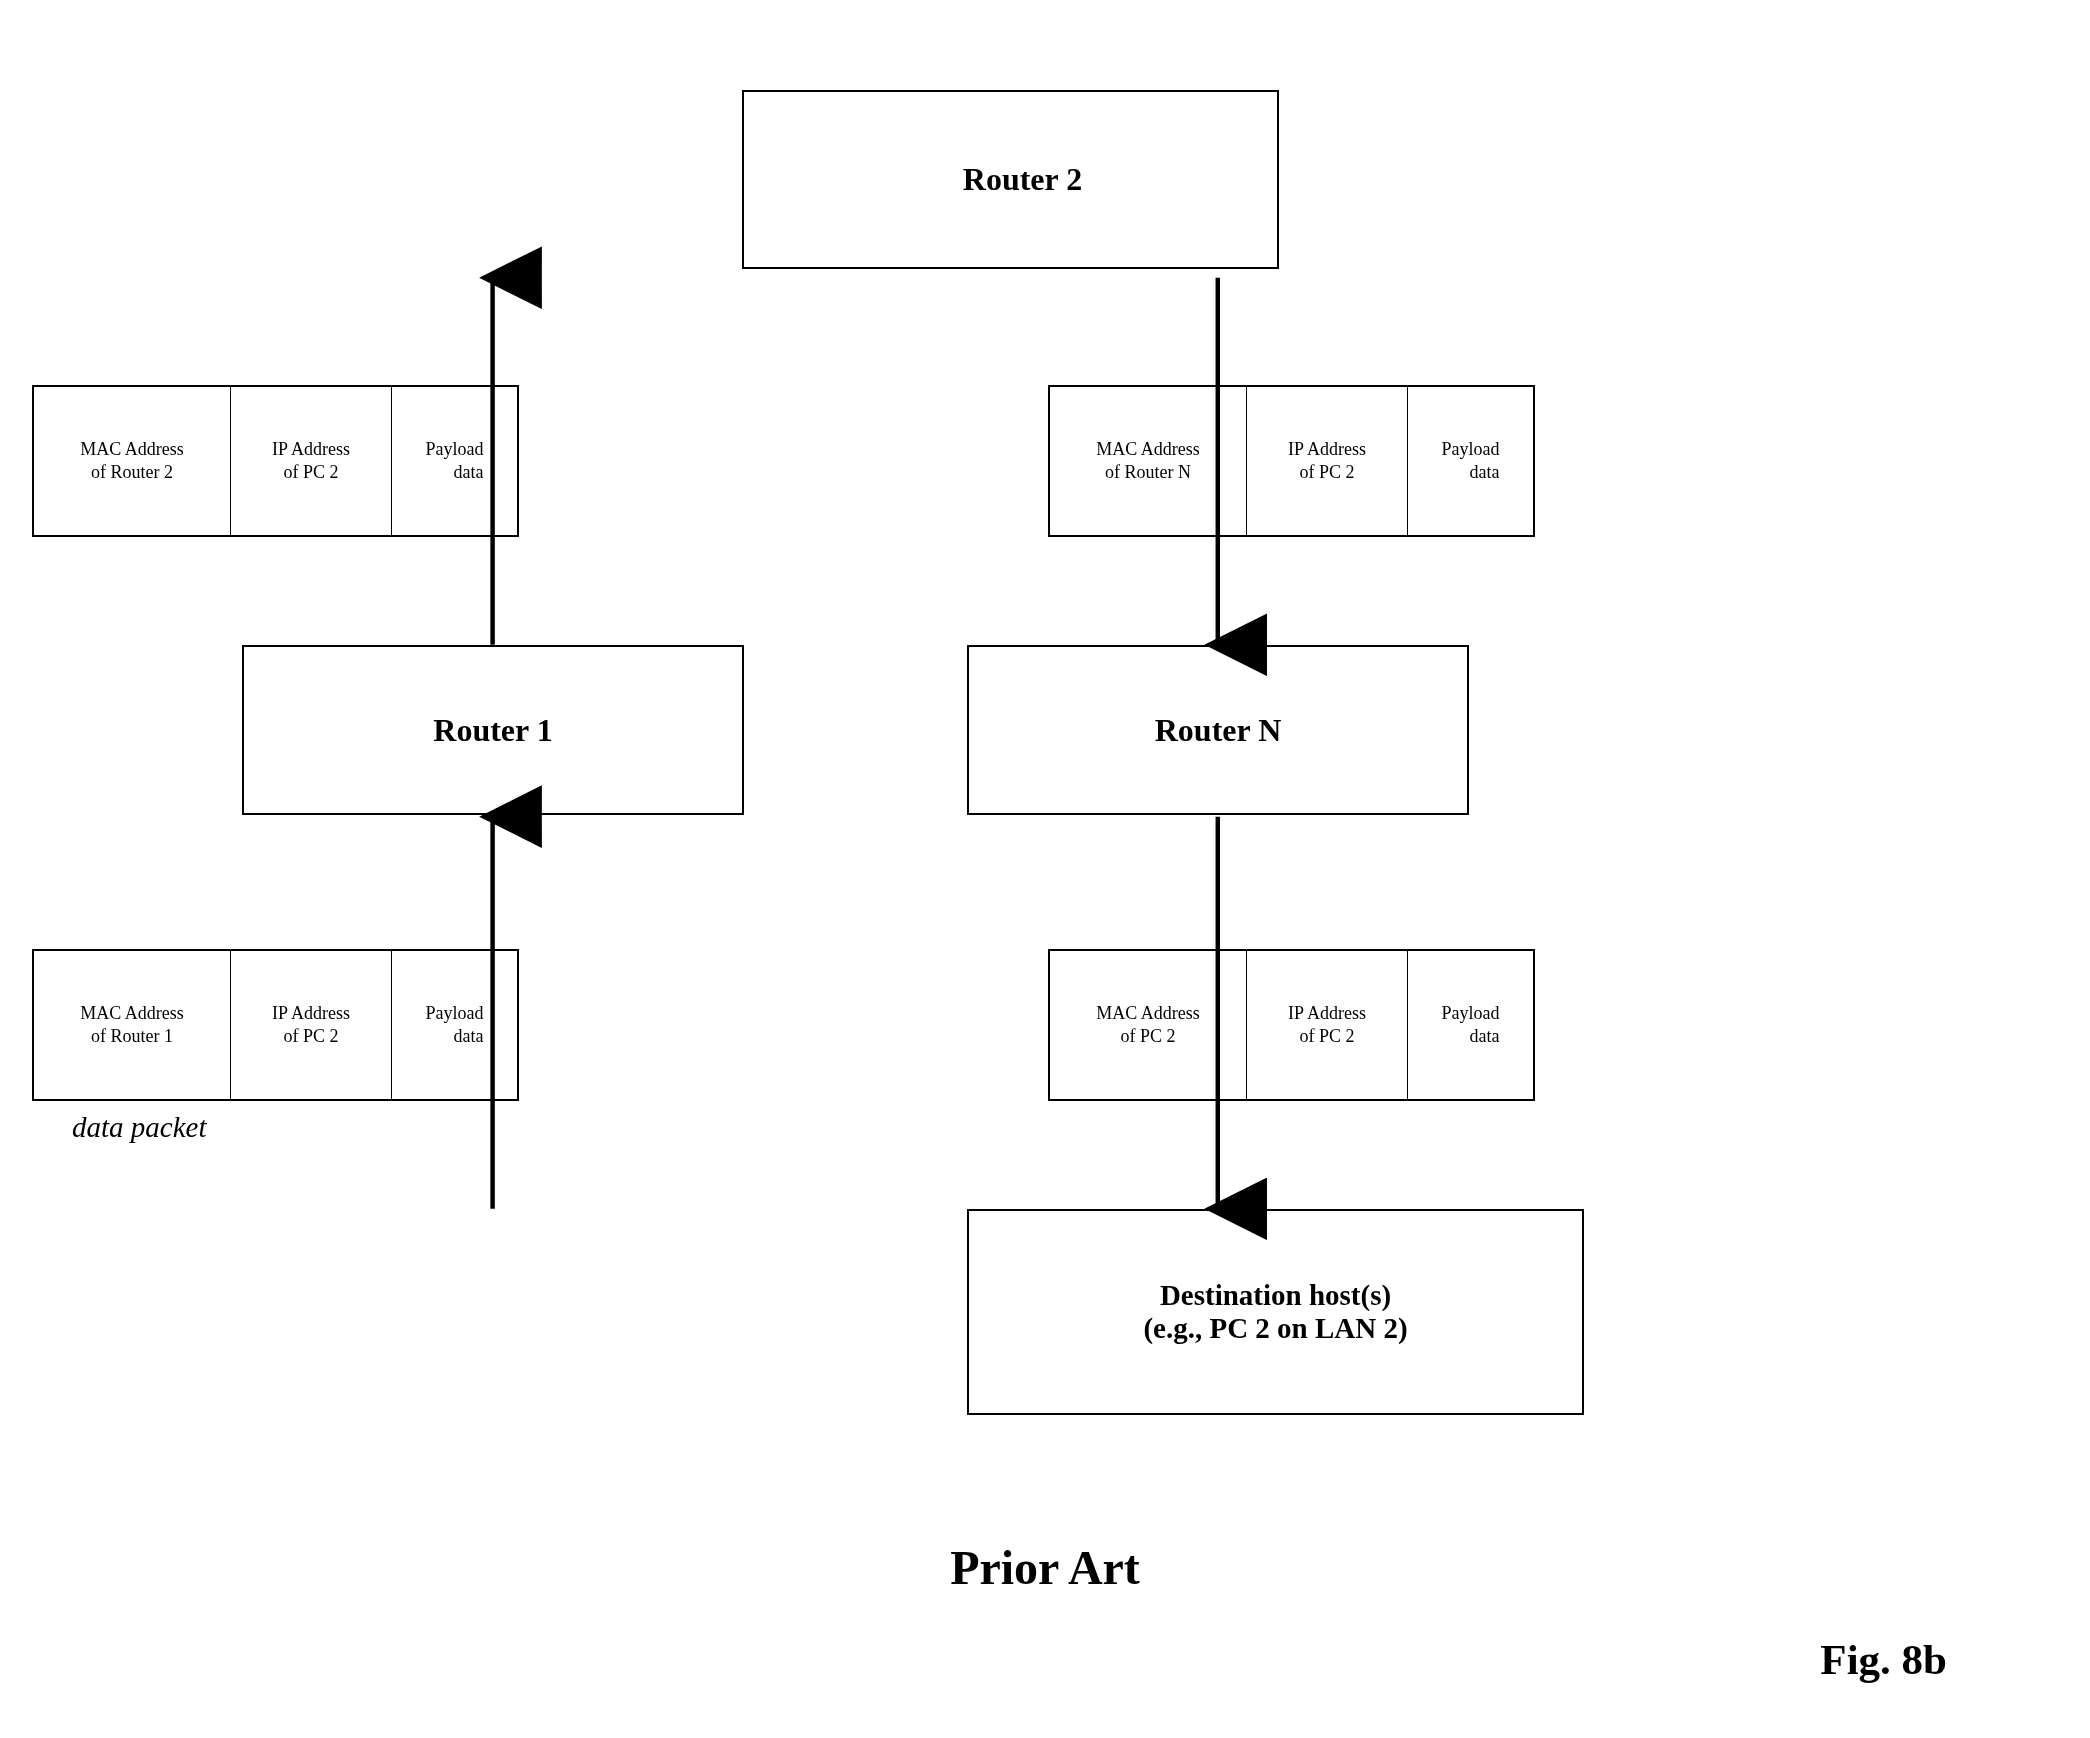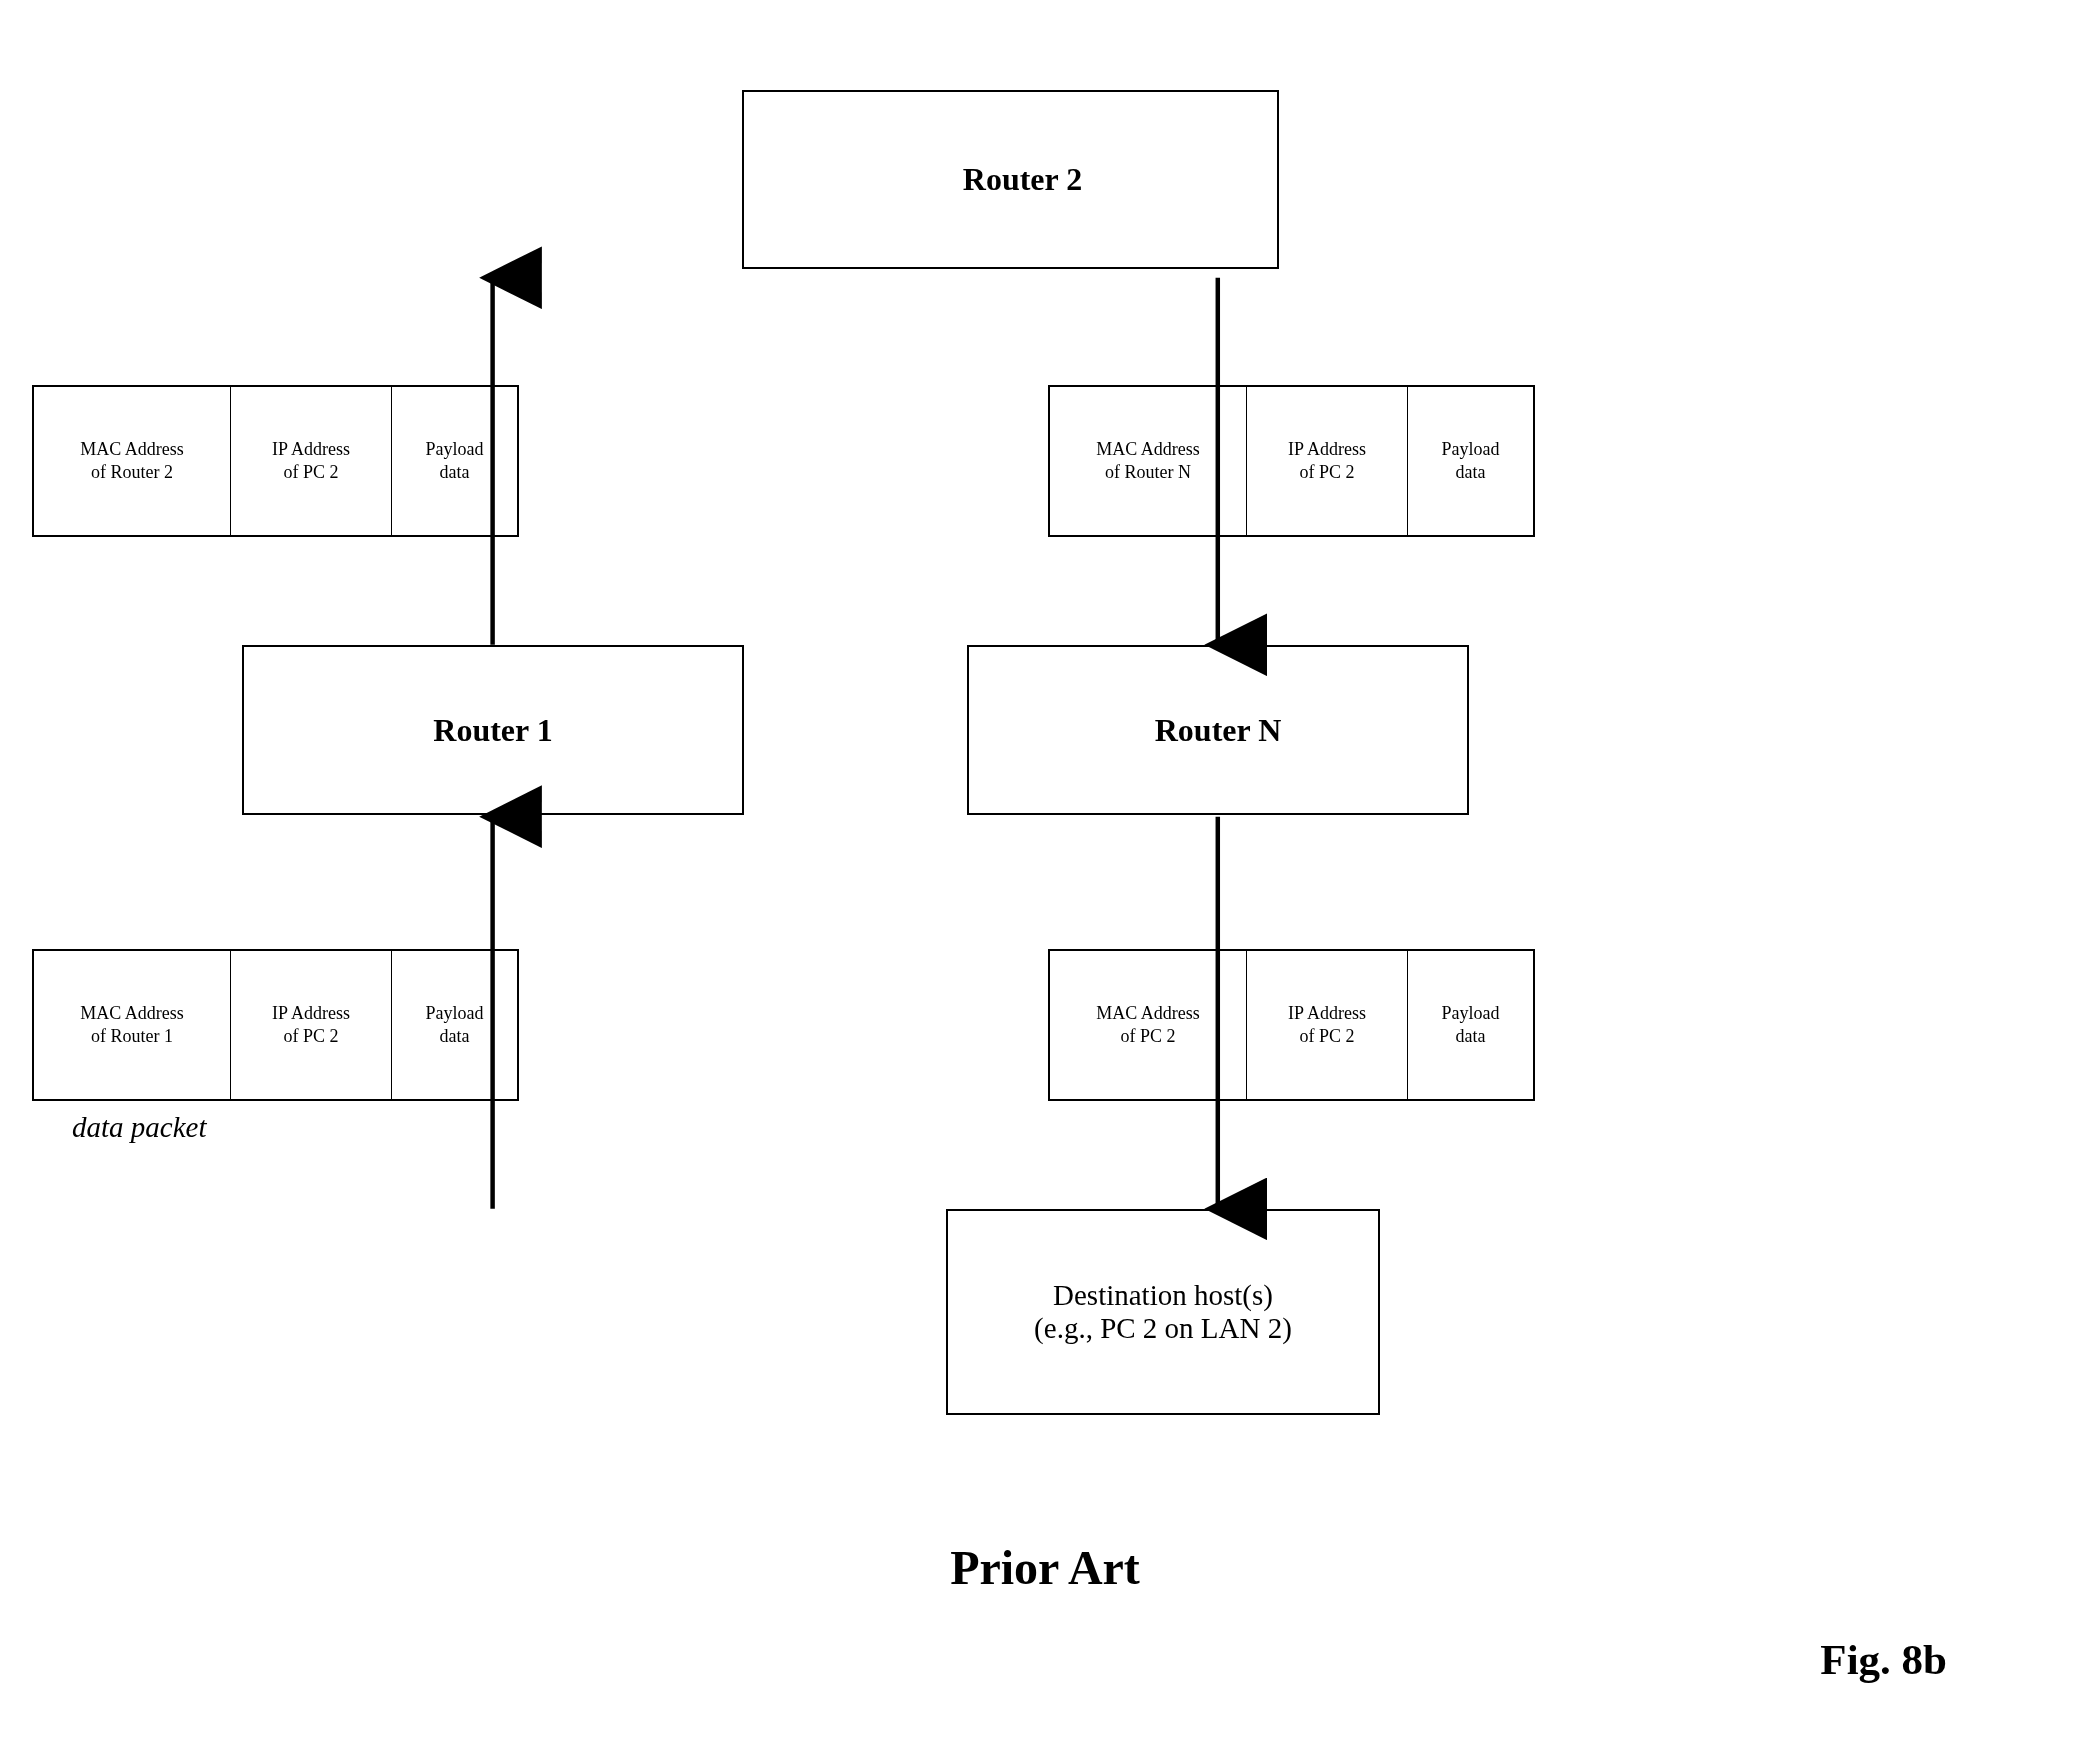--- a/index.html
+++ b/index.html
@@ -47,20 +47,21 @@
       align-items: center;
       justify-content: center;
       text-align: center;
       font-size: 18px;
       padding: 7.2px 5.4px;
       line-height: 1.3;
     }
 
     .packet-cell:last-child {
       border-right: none;
+      text-align: right;
     }
 
     
     .arrows-svg {
       position: absolute;
       top: 0;
       left: 0;
       width: 2090px;
       height: 1522px;
       pointer-events: none;
@@ -101,21 +102,21 @@
 
   <div class="node-box" style="left:242px; top:609px; width:502px; height:170px;">
     <span>Router 1</span>
   </div>
 
   <div class="node-box" style="left:967px; top:609px; width:502px; height:170px;">
     <span>Router N</span>
   </div>
 
 
-  <div class="node-box" style="left:946px; top:1173px; width:434px; height:206px; font-size:29px; font-weight:normal;">
+  <div class="node-box" style="left:967px; top:1173px; width:617px; height:206px; font-size:29px; font-weight:bold;">
     <span style="white-space:pre-line; text-align:center;">Destination host(s)
 (e.g., PC 2 on LAN 2)</span>
   </div>
 
   <div class="packet-box" style="left:32px; top:349px; height:152px;">
     <div class="packet-cell" style="width:197px;">MAC Address<br>of Router 2</div>
     <div class="packet-cell" style="width:161px;">IP Address<br>of PC 2</div>
     <div class="packet-cell" style="width:125px;">Payload<br>data</div>
   </div>
 

